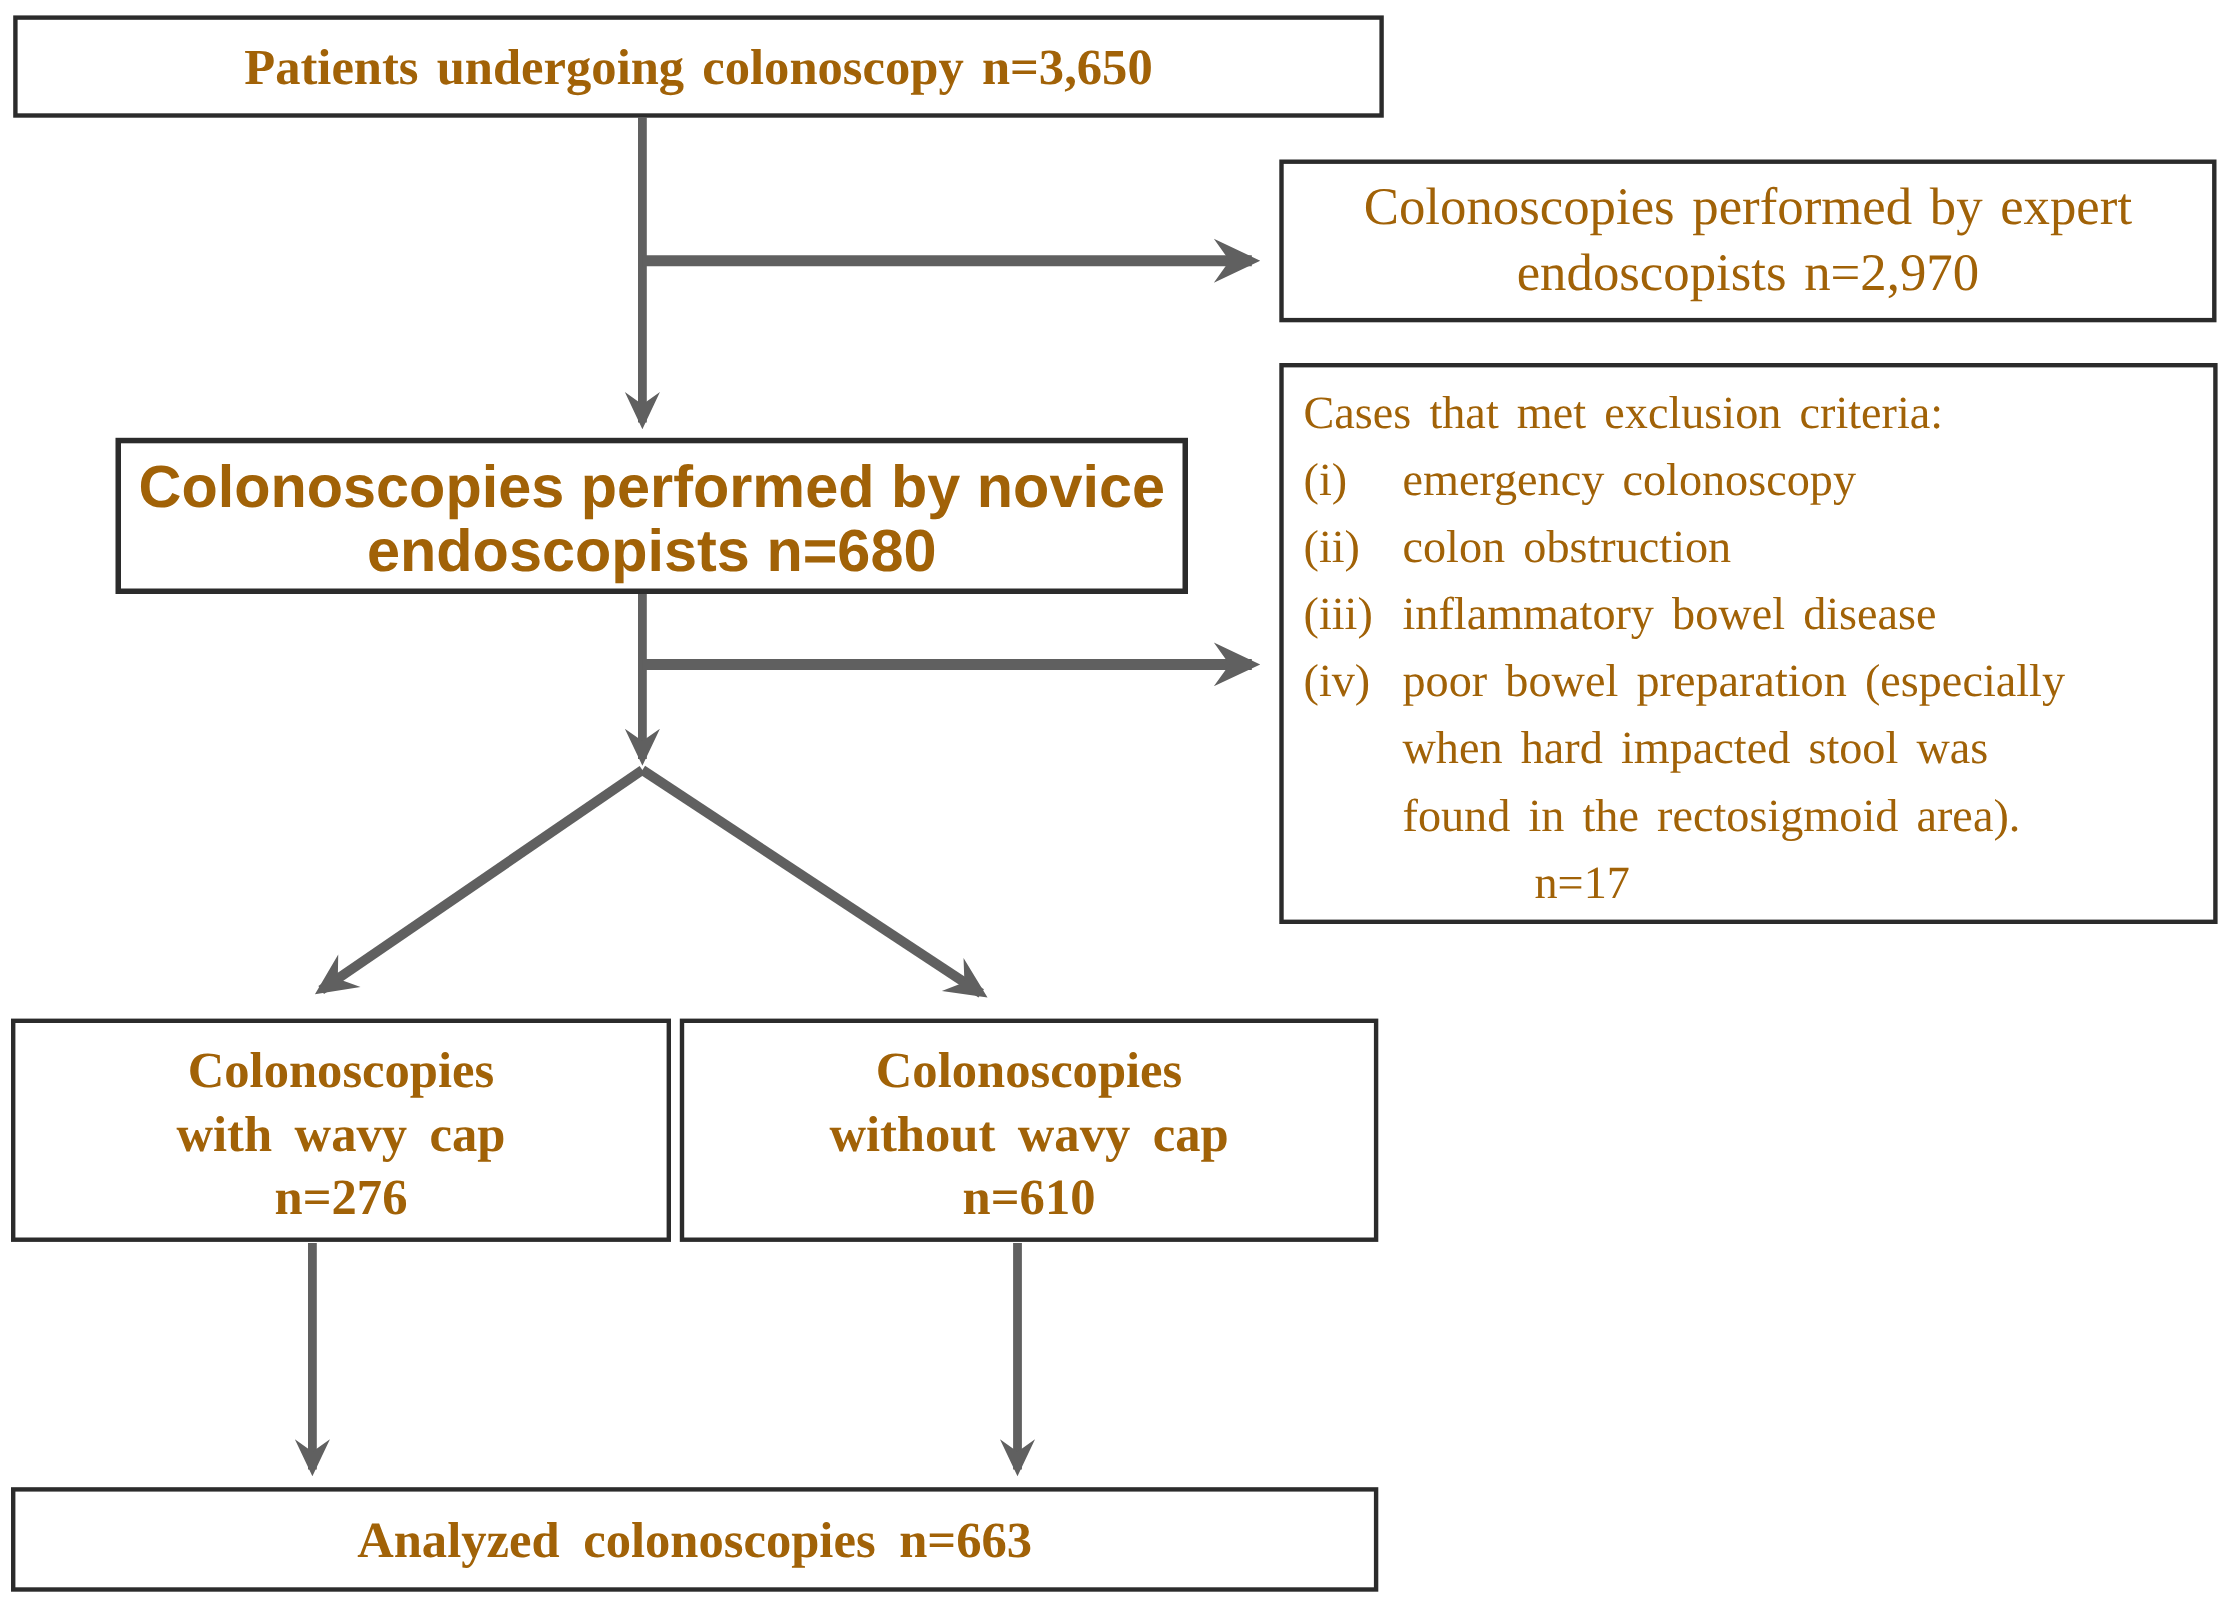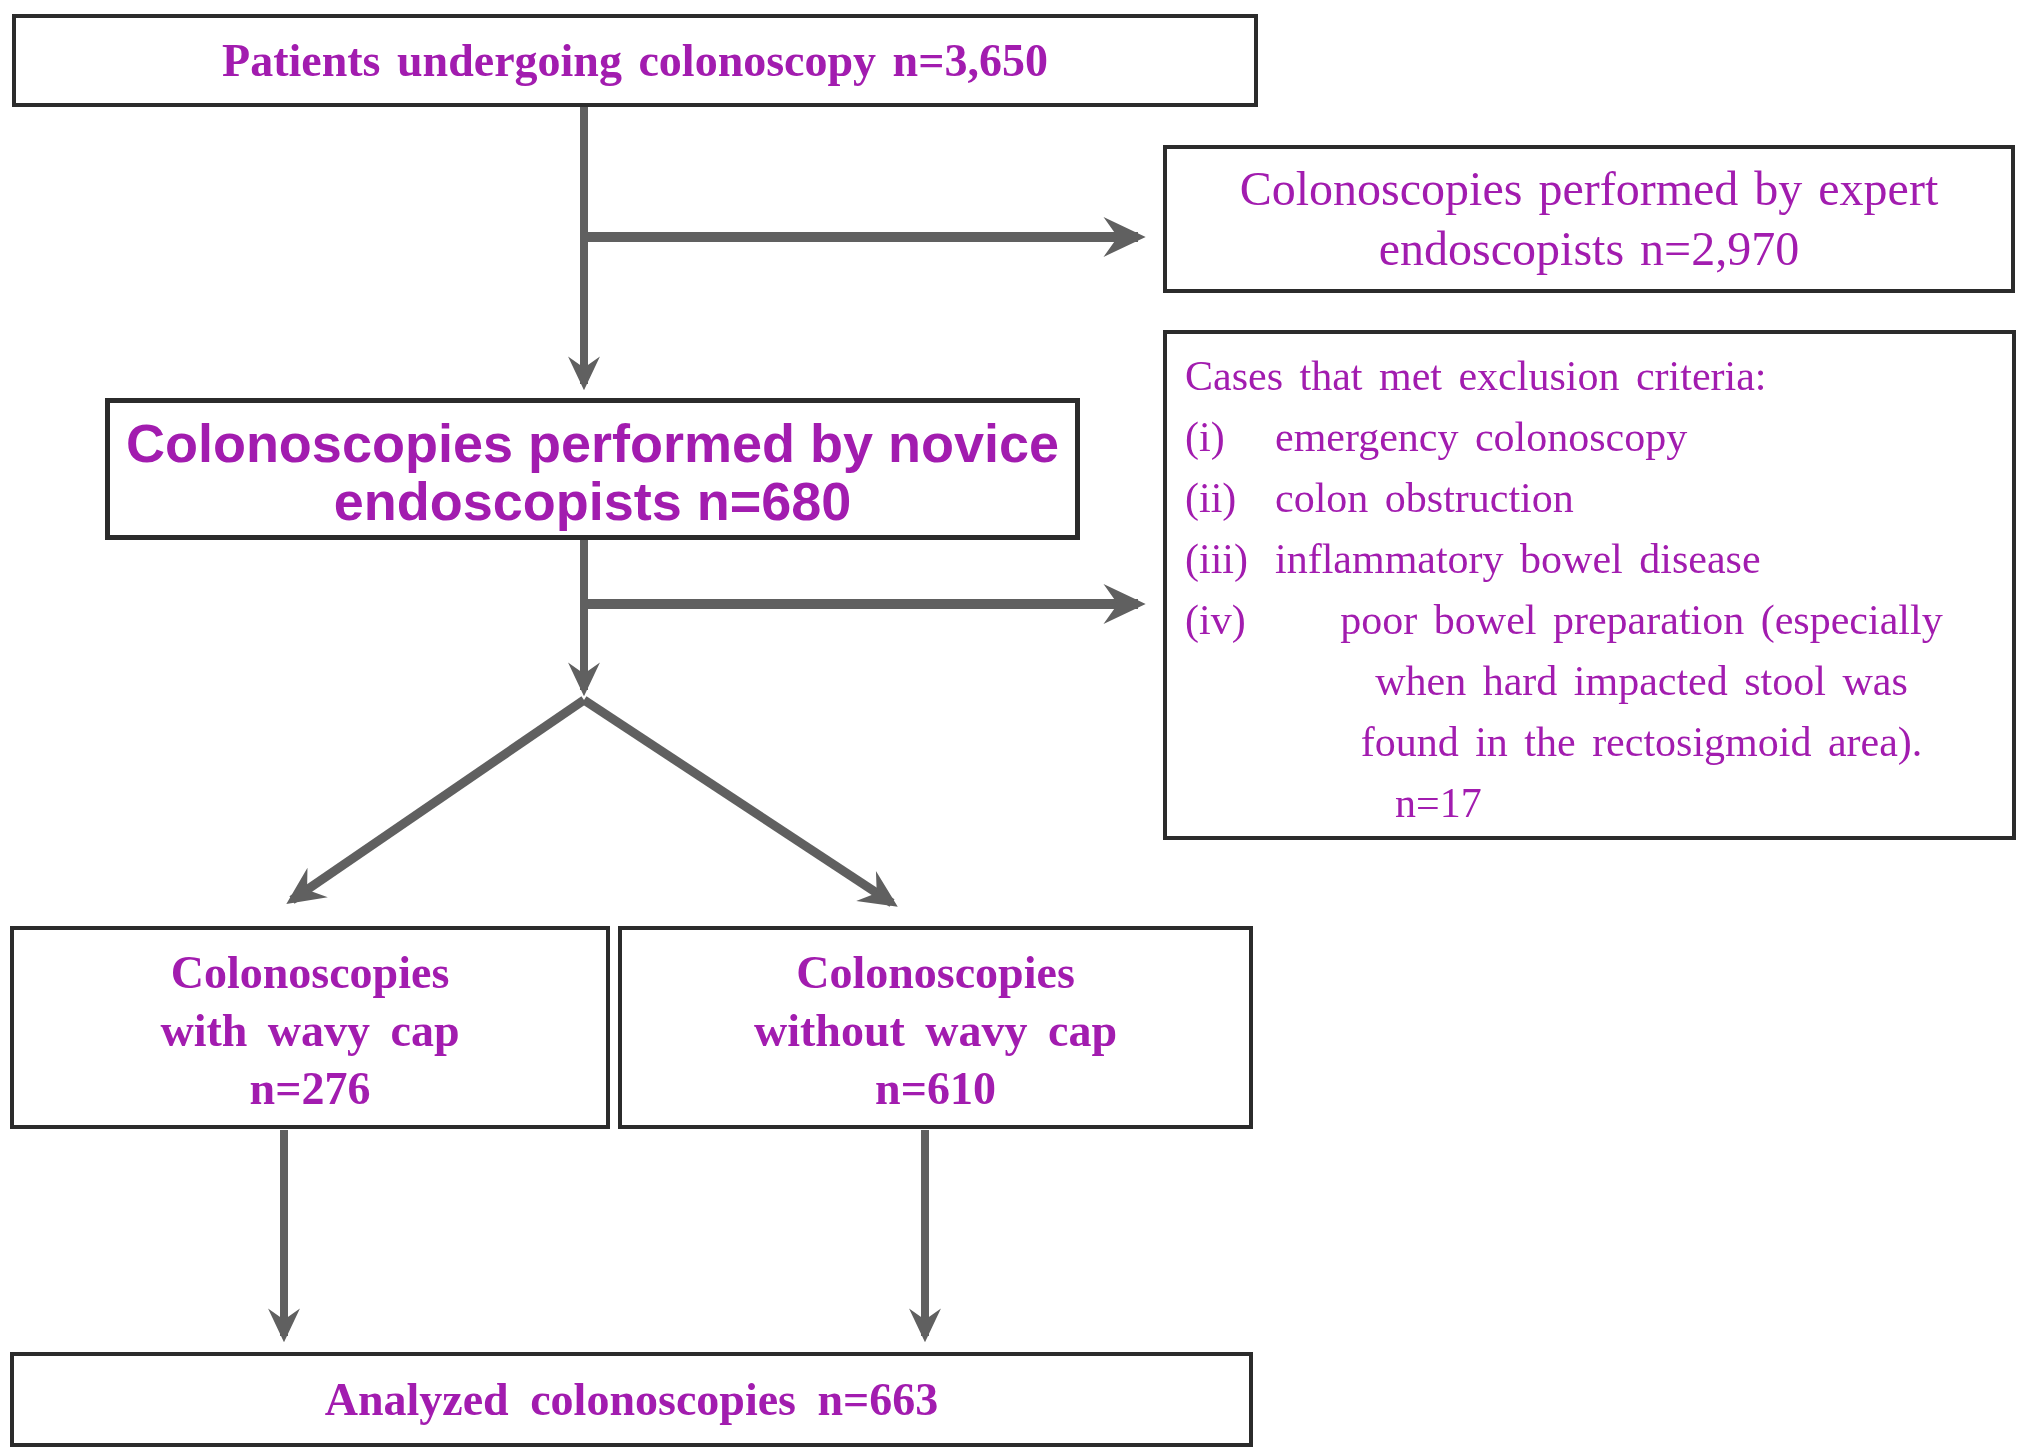--- a/index.html
+++ b/index.html
@@ -10,21 +10,21 @@
     background:#ffffff;
     overflow:hidden;
   }
   .serif{font-family:"Liberation Serif","DejaVu Serif",serif;}
   .sans{font-family:"Liberation Sans","DejaVu Sans",sans-serif;}
   .box{
     position:absolute;
     box-sizing:border-box;
     background:#ffffff;
     border:4px solid #2b2b2b;
-    color:#a21caf;
+    color:#a16207;
   }
   #arrow-layer{position:absolute;left:0;top:0;width:2031px;height:1455px;}
 
   
   #patients-box{
     left:12px;top:14px;width:1246px;height:93px;
     font-size:46px;font-weight:bold;text-align:center;
     line-height:85px;word-spacing:5px;
   }
   
@@ -42,21 +42,21 @@
   }
   
   #exclusion-box{
     left:1163px;top:330px;width:853px;height:510px;
     font-size:42px;line-height:61px;
     padding:12px 4px 0 18px;word-spacing:6px;
   }
   .excl-item{display:flex;}
   .excl-marker{flex:0 0 90px;width:90px;}
   .excl-text-col{flex:1;}
-  .excl-line{white-space:nowrap;text-align:center;}
+  .excl-line{white-space:nowrap;}
   .excl-count{margin-left:210px;}
   
   #wavy-box{
     left:10px;top:926px;width:600px;height:203px;
     font-size:46px;font-weight:bold;text-align:center;
     line-height:58px;padding-top:14px;word-spacing:9px;
   }
   #nowavy-box{
     left:618px;top:926px;width:635px;height:203px;
     font-size:46px;font-weight:bold;text-align:center;

